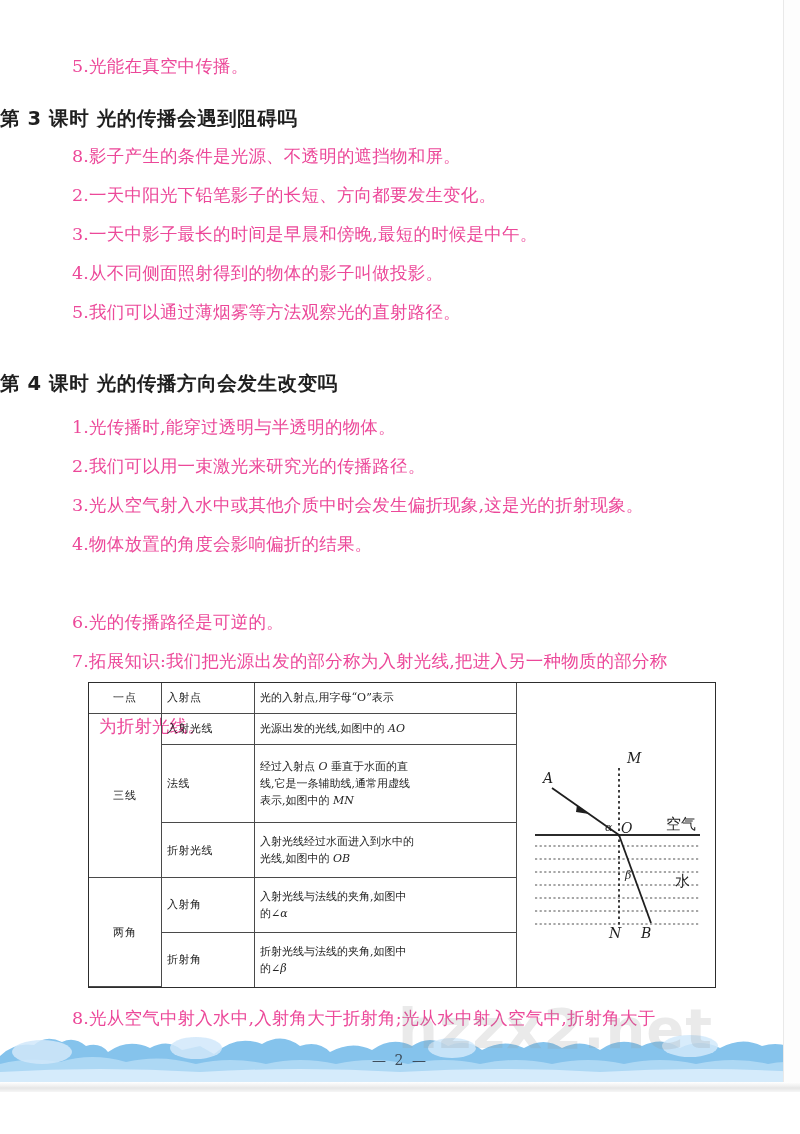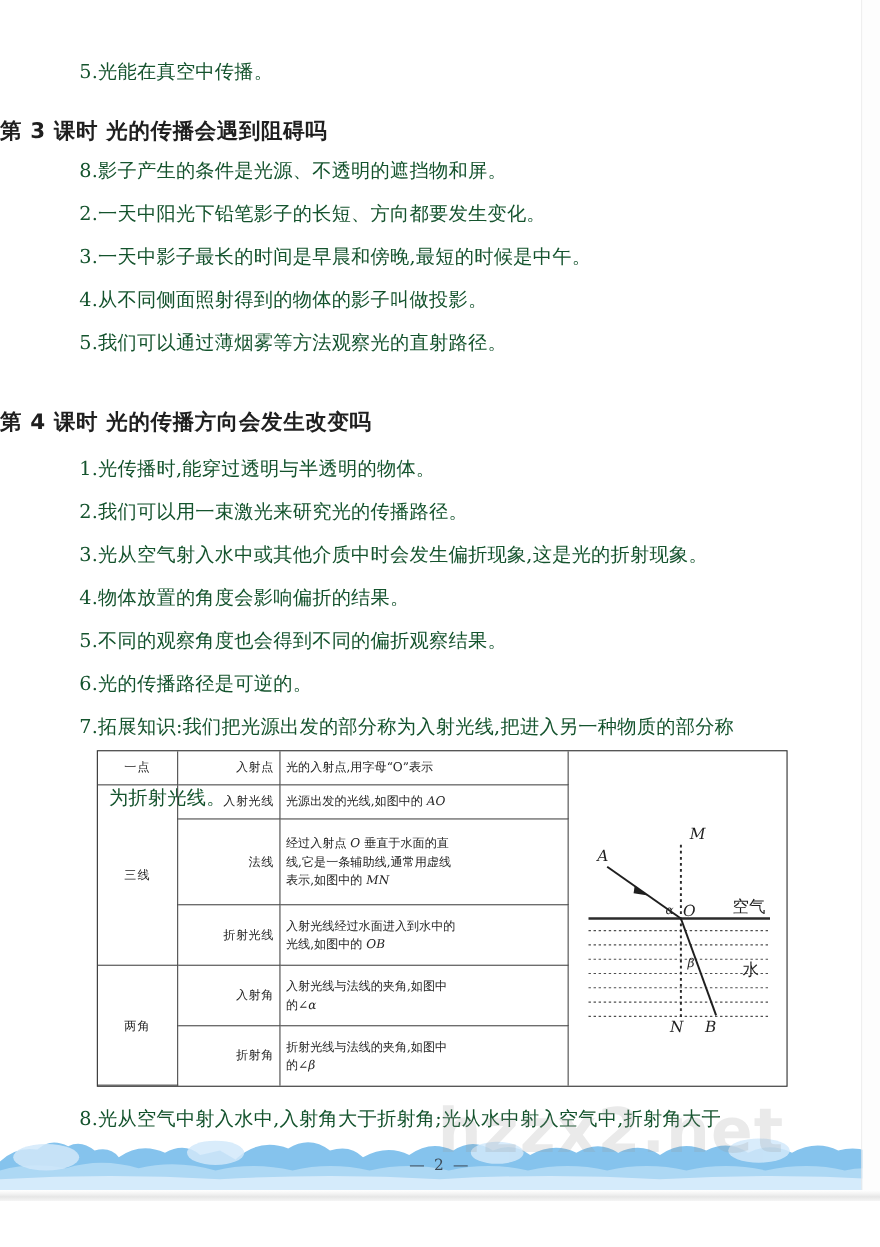--- a/index.html
+++ b/index.html
@@ -49,21 +49,21 @@
     left: 0; top: 0;
     width: 800px;
     height: 1082px;
   }
 
   
   .para {
     position: absolute;
     font-family: "DejaVu Serif", "Liberation Serif", serif;
     font-size: 17.5px;
-    color: #14532d;
+    color: #ec4899;
     letter-spacing: 0.2px;
     white-space: nowrap;
     line-height: 1.2;
   }
 
   .lesson-title {
     position: absolute;
     width: 800px;
     text-align: left;
     font-family: "DejaVu Sans", "Liberation Sans", sans-serif;
@@ -95,21 +95,21 @@
   .tbl td {
     border: 1px solid #4a4a4a;
     font-family: "DejaVu Serif", "Liberation Serif", serif;
     font-size: 11px;
     color: #232323;
     padding: 2px 5px;
     vertical-align: middle;
     line-height: 1.55;
   }
   .tbl td.c1 { width: 62px;  text-align: center; letter-spacing: 1px; }
-  .tbl td.c2 { width: 82px;  text-align: right; letter-spacing: 0.5px; }
+  .tbl td.c2 { width: 82px;  text-align: left; letter-spacing: 0.5px; }
   .tbl td.c3 { text-align: left; }
   .tbl td.top-edge { border-top: none; }
   .tbl td.left-edge { border-left: none; }
   .tbl tr:last-child td { border-bottom: none; }
   .ital { font-style: italic; font-family: "DejaVu Serif", "Liberation Serif", serif; }
 
   .diagram-cell {
     flex: 1 1 auto;
     position: relative;
   }
@@ -166,21 +166,20 @@
     <div class="para" style="left:72px; top:224px;">3.一天中影子最长的时间是早晨和傍晚,最短的时候是中午。</div>
     <div class="para" style="left:72px; top:263px;">4.从不同侧面照射得到的物体的影子叫做投影。</div>
     <div class="para" style="left:72px; top:302px;">5.我们可以通过薄烟雾等方法观察光的直射路径。</div>
 
     <div class="lesson-title" style="top:370px;">第 4 课时    光的传播方向会发生改变吗</div>
 
     <div class="para" style="left:72px; top:417px;">1.光传播时,能穿过透明与半透明的物体。</div>
     <div class="para" style="left:72px; top:456px;">2.我们可以用一束激光来研究光的传播路径。</div>
     <div class="para" style="left:72px; top:495px;">3.光从空气射入水中或其他介质中时会发生偏折现象,这是光的折射现象。</div>
     <div class="para" style="left:72px; top:534px;">4.物体放置的角度会影响偏折的结果。</div>
-    <div class="para" style="left:72px; top:573px;">5.不同的观察角度也会得到不同的偏折观察结果。</div>
     <div class="para" style="left:72px; top:612px;">6.光的传播路径是可逆的。</div>
     <div class="para" style="left:72px; top:651px;">7.拓展知识:我们把光源出发的部分称为入射光线,把进入另一种物质的部分称</div>
     <div class="para" style="left:99px; top:690px;margin-top:26px;">为折射光线。</div>
 
     <div class="tbl-wrap">
 
       <table class="tbl">
         <tbody>
 
           <tr>

